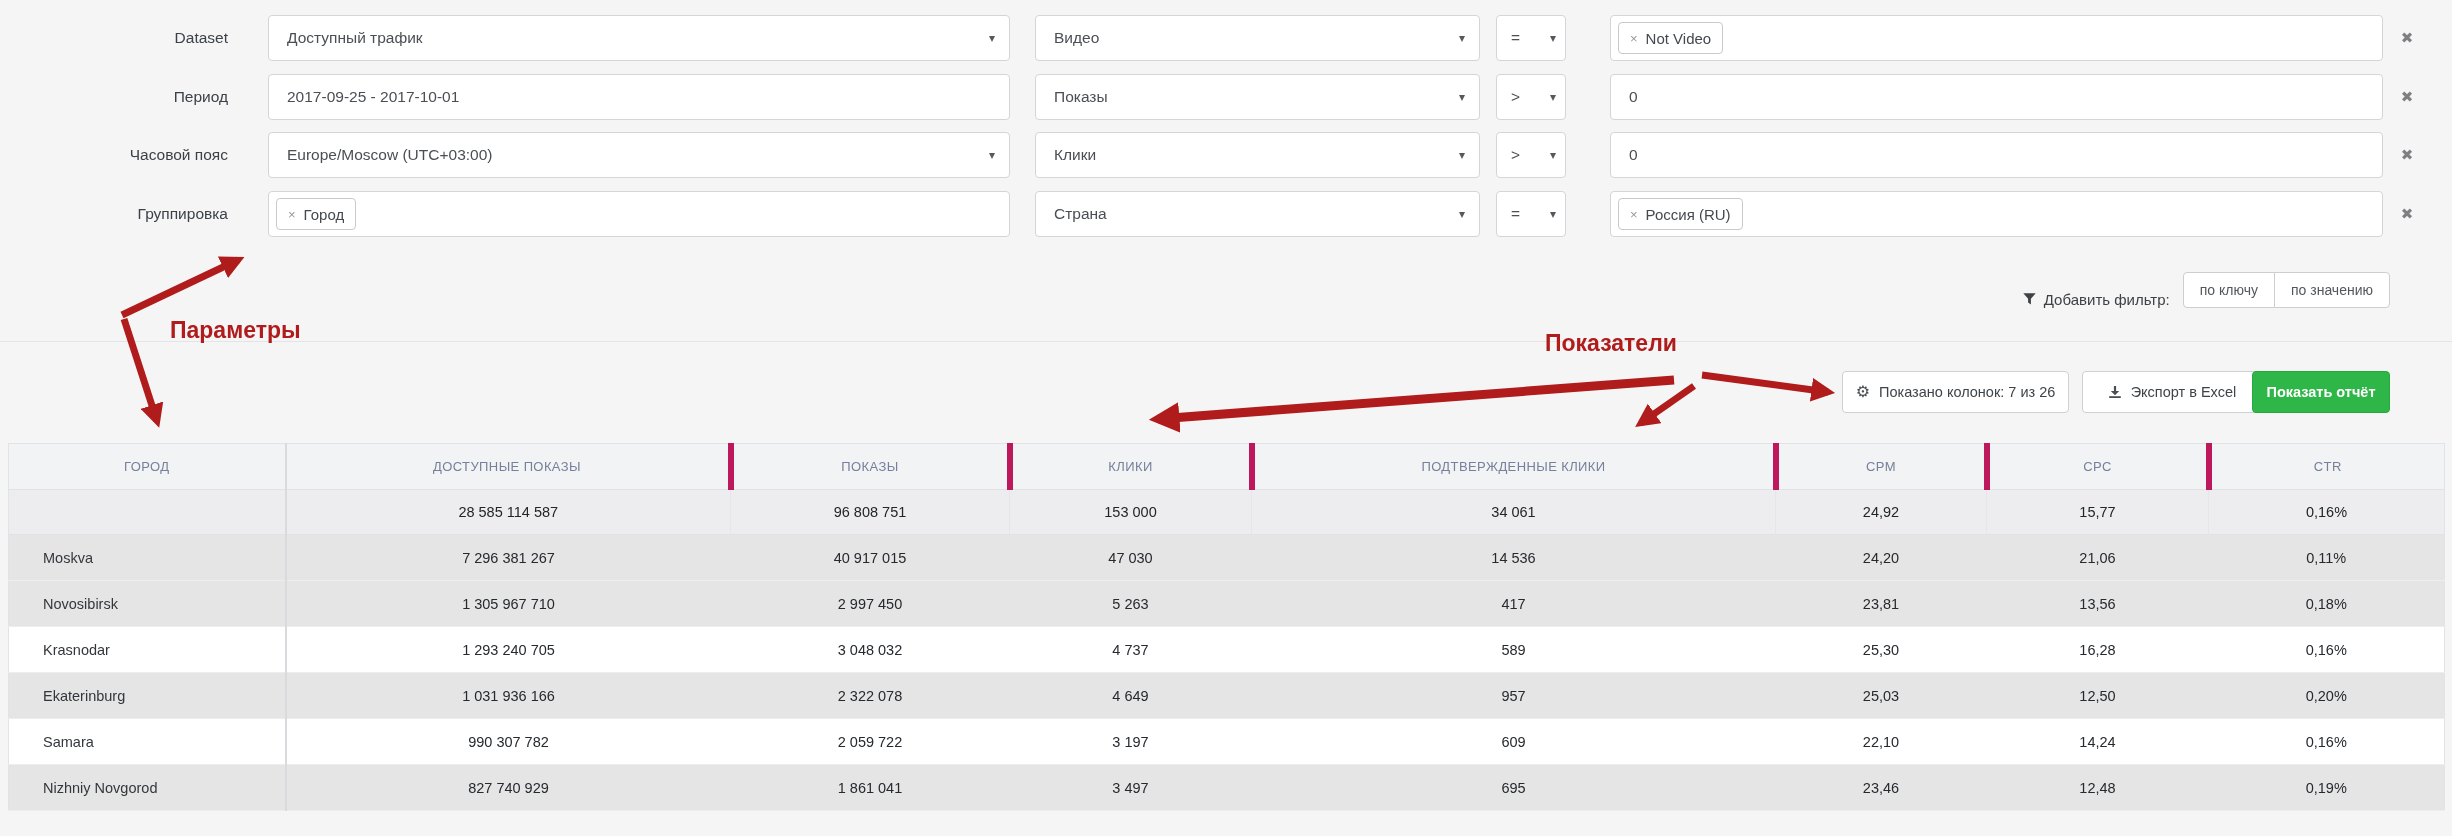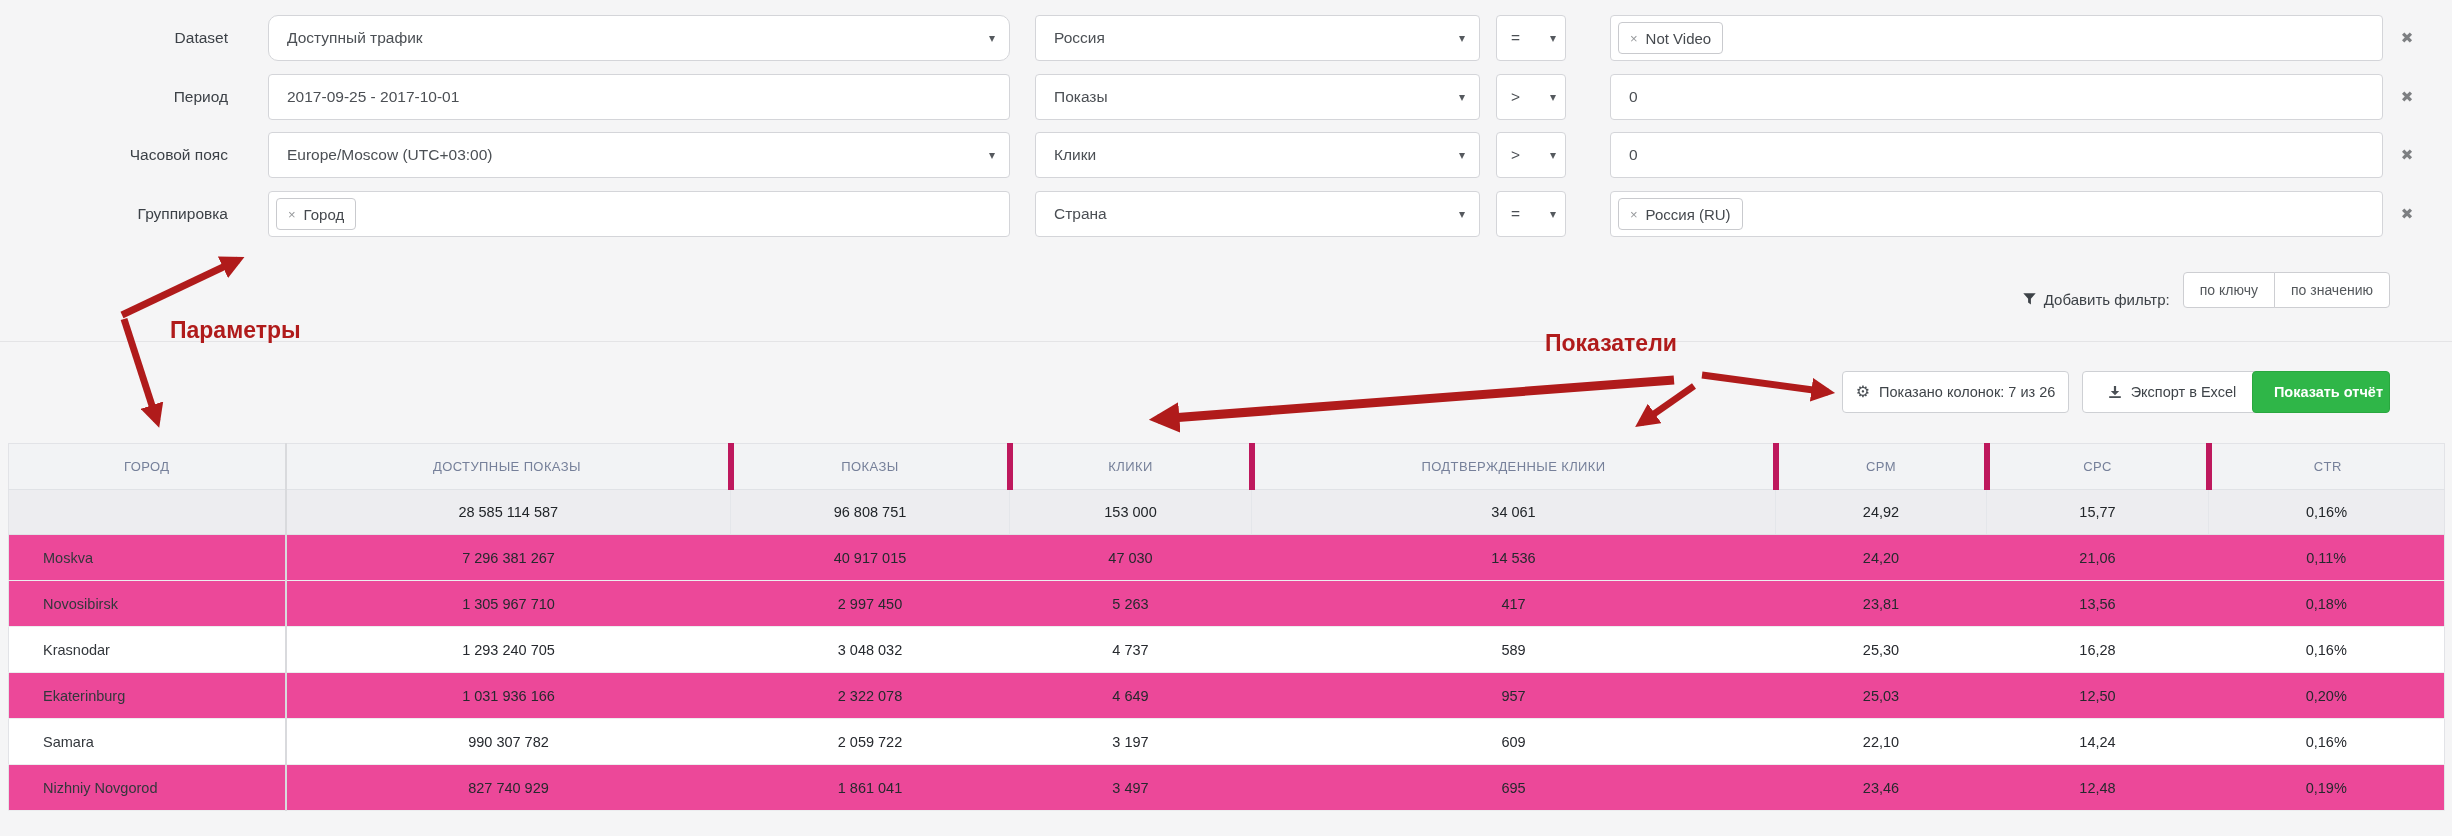--- a/index.html
+++ b/index.html
@@ -75,52 +75,52 @@
     height:42px;background:#ededf0;border-right:1px solid #e4e6ea;border-bottom:1px solid #e0e2e6;
     color:#212529;font-size:14.5px;text-align:center;
   }
   .report tr.totals td:last-child{border-right:none;}
   .report td{
     height:43px;text-align:center;font-size:14.5px;color:#26292e;
     border-bottom:1px solid #ecedef;white-space:nowrap;overflow:hidden;
   }
   .report td.city{text-align:left;padding-left:34px;color:#33373c;}
   .report .colsep{border-right:2px solid #d9dadd !important;}
-  .report tr.odd{background:#ec4899;}
+  .report tr.odd{background:#e5e5e5;}
   .report tr.even{background:#ffffff;}
 </style>
 </head>
 <body>
 
 <div class="canvas">
 
   <div id="filter-panel">
       <div class="flabel" style="top: 15px;">Dataset</div>
-      <div class="fld sel" style="top: 15px; left: 268px; width: 742px; border-radius: 10px;">
+      <div class="fld sel" style="top: 15px; left: 268px; width: 742px;">
         <span class="val">Доступный трафик</span>
         <span class="caret">▾</span>
       </div>
       <div class="flabel" style="top: 74px;">Период</div>
       <div class="fld" style="top: 74px; left: 268px; width: 742px;">
         <span class="val">2017-09-25 - 2017-10-01</span>
       </div>
       <div class="flabel" style="top: 132px;">Часовой пояс</div>
       <div class="fld sel" style="top: 132px; left: 268px; width: 742px;">
         <span class="val">Europe/Moscow (UTC+03:00)</span>
         <span class="caret">▾</span>
       </div>
       <div class="flabel" style="top: 191px;">Группировка</div>
       <div class="fld" style="top: 191px; left: 268px; width: 742px;">
         <span class="pill">
           <span class="px">×</span>
           <span class="pt">Город</span>
         </span>
       </div>
       <div class="fld sel" style="top: 15px; left: 1035px; width: 445px;">
-        <span class="val">Россия</span>
+        <span class="val">Видео</span>
         <span class="caret">▾</span>
       </div>
       <div class="fld sel op" style="top: 15px; left: 1496px; width: 70px;">
         <span class="val">=</span>
         <span class="caret">▾</span>
       </div>
       <div class="fld" style="top: 15px; left: 1610px; width: 773px;">
         <span class="pill">
           <span class="px">×</span>
           <span class="pt">Not Video</span>
@@ -205,21 +205,21 @@
     <span class="gear">⚙</span>
     <span>Показано колонок: 7 из 26</span>
   </button>
   <button class="tbtn" style="left:2082px;width:180px;">
     <svg width="14" height="14" viewBox="0 0 14 14">
       <path d="M5.9 1 H8.1 V6 H11.2 L7 10.3 L2.8 6 H5.9 Z" fill="#4a4f54"></path>
       <path d="M1.2 11.2 H12.8 V13 H1.2 Z" fill="#4a4f54"></path>
     </svg>
     <span>Экспорт в Excel</span>
   </button>
-  <button class="tbtn green" id="report-btn" style="left: 2252px; width: 138px; background: rgb(47, 182, 72); justify-content: flex-end;">
+  <button class="tbtn green" id="report-btn" style="left: 2252px; width: 138px; background: rgb(47, 182, 72);">
     <span>Показать отчёт</span>
   </button>
 
   <table class="report" id="report-table">
       <colgroup>
         <col style="width: 277px;">
         <col style="width: 445px;">
         <col style="width: 279px;">
         <col style="width: 242px;">
         <col style="width: 524px;">

